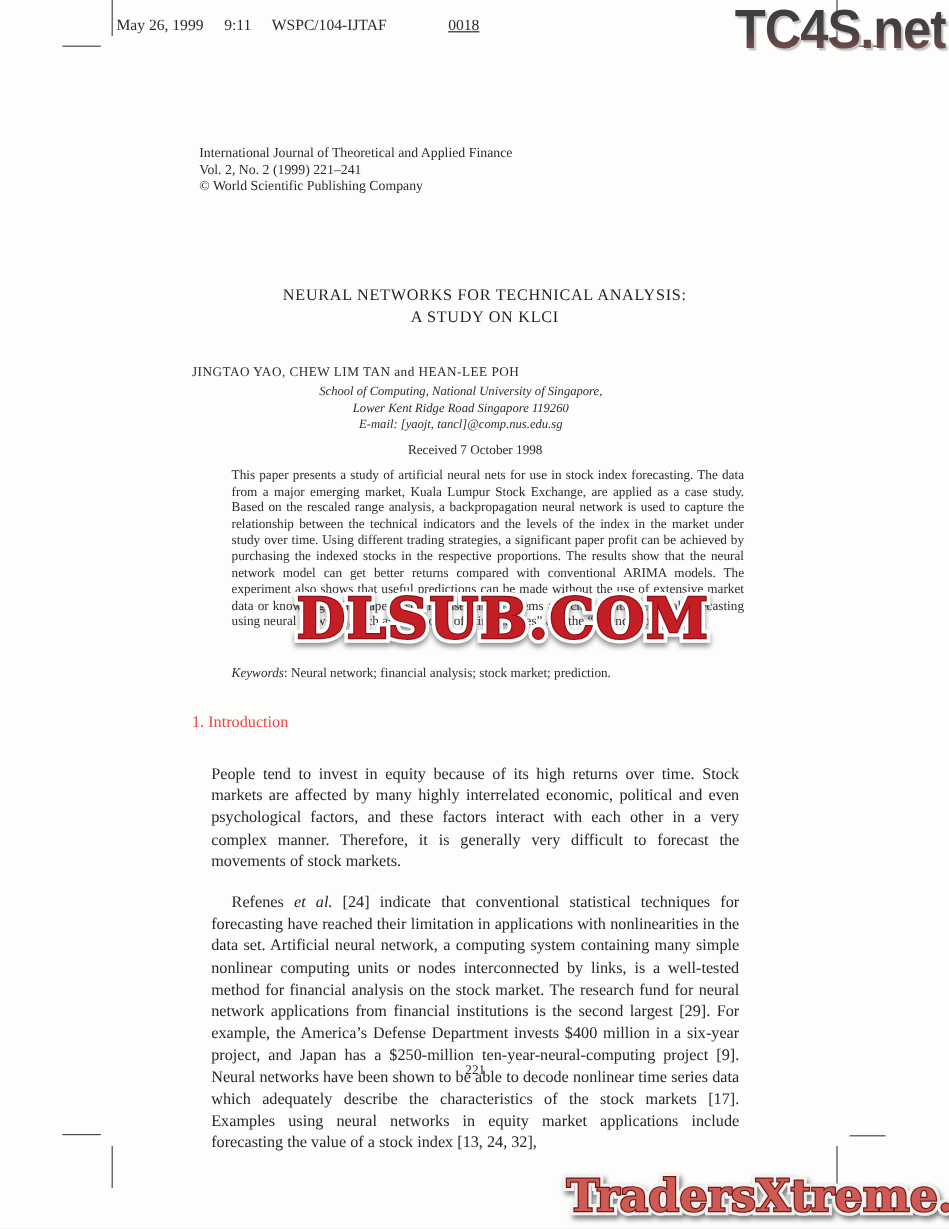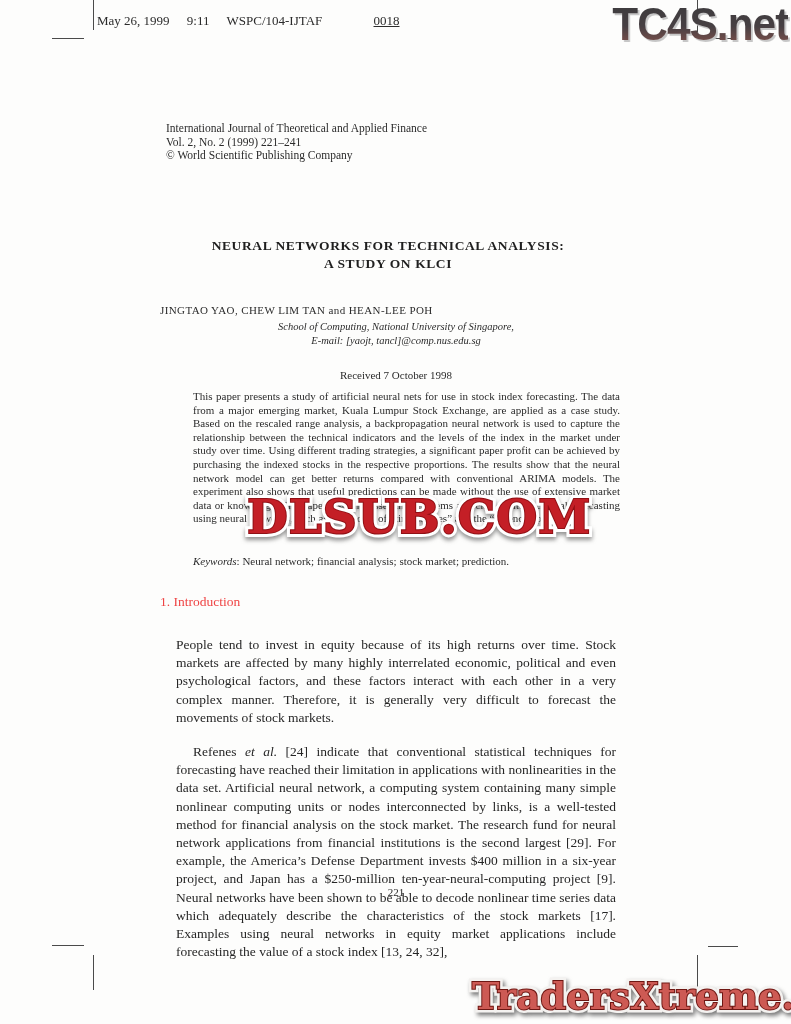--- a/index.html
+++ b/index.html
@@ -39,31 +39,31 @@
   }
 
   
   .journal{
     position:absolute;left:166px;top:122px;
     font-size:11.5px;line-height:13.5px;color:#2b2b2b;
   }
 
   
   .title{
-    position:absolute;left:152px;top:237px;width:472px;
-    text-align:center;font-weight:bold;font-size:13.5px;
+    position:absolute;left:168px;top:237px;width:472px;
+    text-align:center;font-weight:normal;font-size:13.5px;
     line-height:18px;letter-spacing:0.6px;color:#1f1f1f;
   }
 
   .authors{
     position:absolute;left:160px;top:304px;width:472px;
     text-align:left;font-size:11px;letter-spacing:0.4px;color:#2b2b2b;
   }
   .affil{
-    position:absolute;left:160px;top:320px;width:472px;
+    position:absolute;left:148px;top:320px;width:472px;
     text-align:center;font-style:italic;font-size:10.5px;
     line-height:14px;color:#2b2b2b;
   }
   .received{
     position:absolute;left:160px;top:369px;width:472px;
     text-align:center;font-size:11px;color:#2b2b2b;
   }
 
   
   .abstract{
@@ -157,20 +157,21 @@
   </div>
 
   <div class="title">
     <div>NEURAL NETWORKS FOR TECHNICAL ANALYSIS:</div>
     <div>A STUDY ON KLCI</div>
   </div>
 
   <div class="authors">JINGTAO YAO, CHEW LIM TAN and HEAN-LEE POH</div>
   <div class="affil">
     <div>School of Computing, National University of Singapore,</div>
+    <div>Lower Kent Ridge Road Singapore 119260</div>
     <div>E-mail: [yaojt, tancl]@comp.nus.edu.sg</div>
   </div>
   <div class="received">Received 7 October 1998</div>
 
   <div class="abstract">This paper presents a study of artificial neural nets for use in stock index forecasting. The data from a major emerging market, Kuala Lumpur Stock Exchange, are applied as a case study. Based on the rescaled range analysis, a backpropagation neural network is used to capture the relationship between the technical indicators and the levels of the index in the market under study over time. Using different trading strategies, a significant paper profit can be achieved by purchasing the indexed stocks in the respective proportions. The results show that the neural network model can get better returns compared with conventional ARIMA models. The experiment also shows that useful predictions can be made without the use of extensive market data or knowledge. The paper also discusses the problems associated with technical forecasting using neural networks, such as the choice of “time frames” and the “recency” problems.</div>
 
   <div class="keywords">
     <span class="kw-label">Keywords</span><span>: Neural network; financial analysis; stock market; prediction.</span>
   </div>
 

